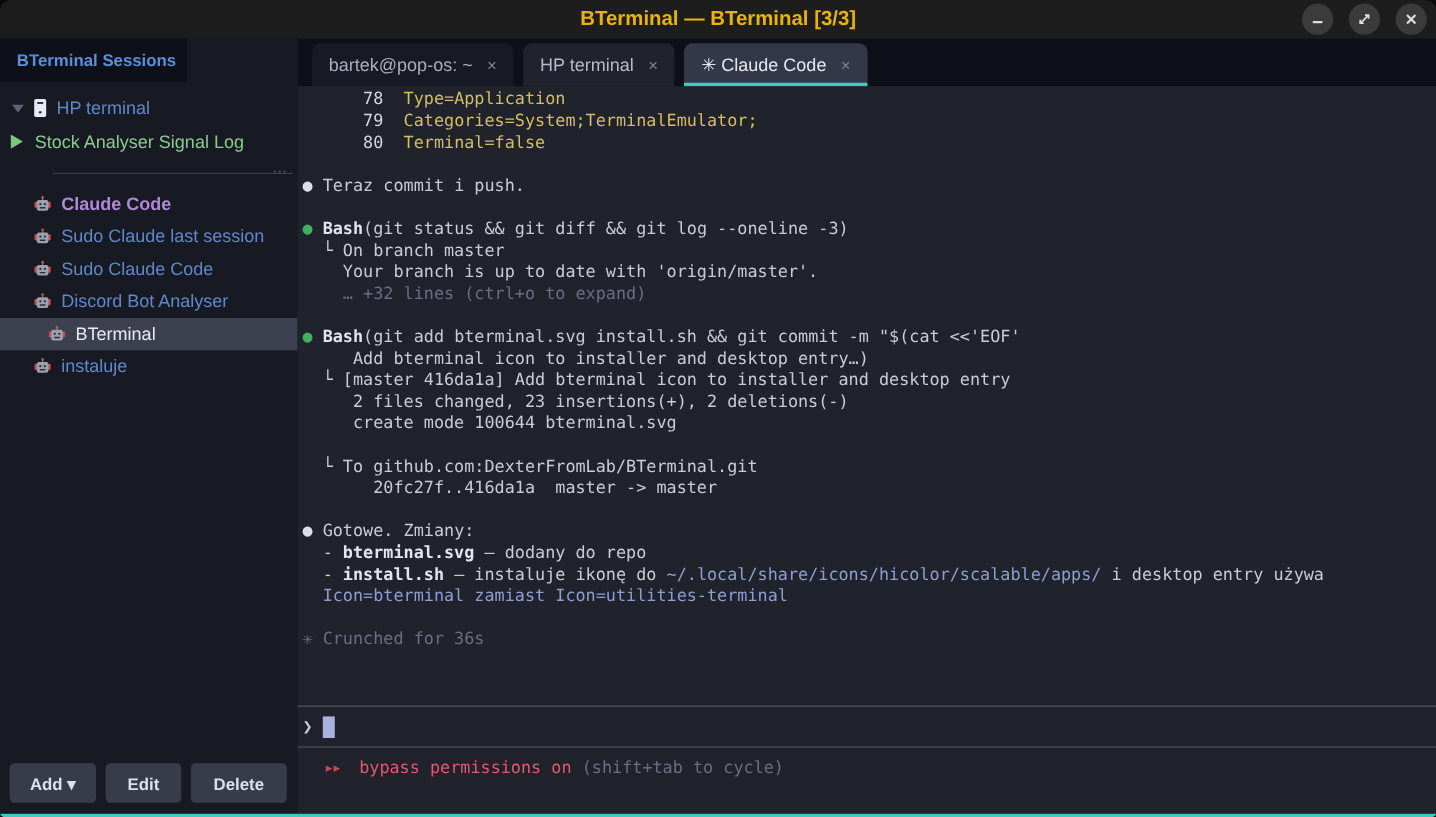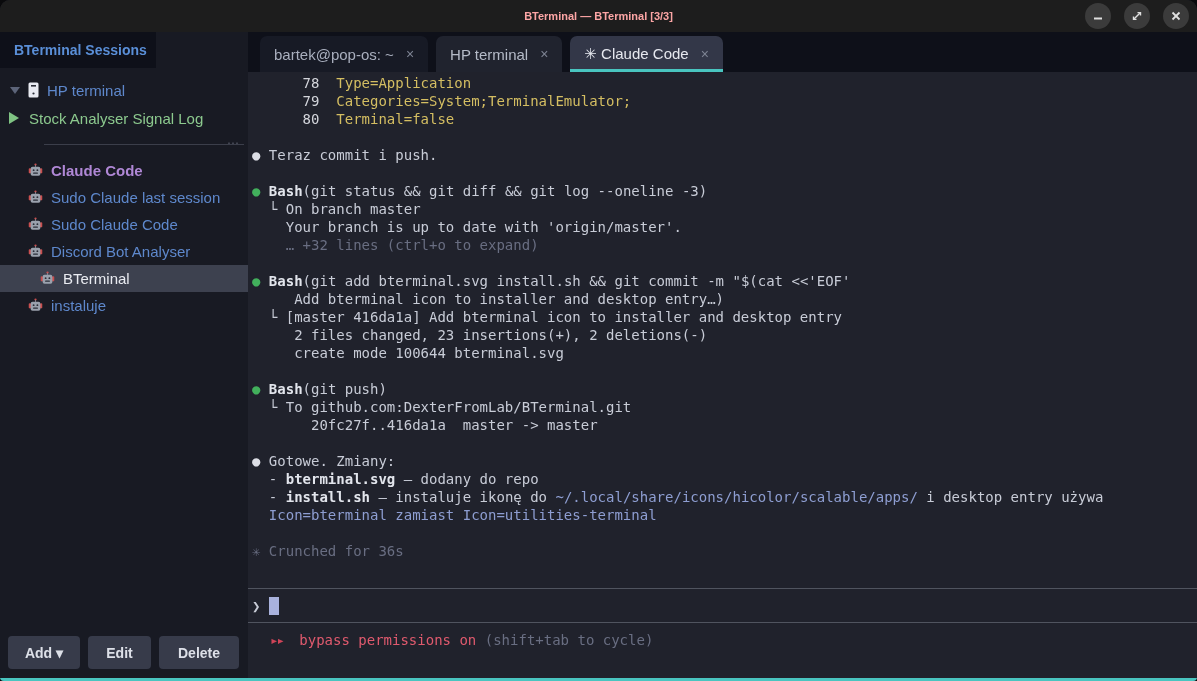--- a/index.html
+++ b/index.html
@@ -4,21 +4,21 @@
 <style>
   * { margin:0; padding:0; box-sizing:border-box; }
   html,body { background:#0a0a0c; }
   body { font-family:"Liberation Sans", sans-serif; }
   .window{ width:1197px; height:681px; display:flex; flex-direction:column;
     border-radius:10px 10px 4px 4px; overflow:hidden; background:#20222c; }
 
   
   .titlebar{ height:32px; background:#1d1d1d; flex:0 0 auto; position:relative;
     display:flex; align-items:center; justify-content:center; }
-  .titlebar .title{ color:#fca5a5; font-weight:bold; font-size:11px; }
+  .titlebar .title{ color:#eab308; font-weight:bold; font-size:17px; }
   .win-controls{ position:absolute; right:8px; top:3px; display:flex; gap:13px; }
   .wc-btn{ width:26px; height:26px; border-radius:50%; background:#3b3b3b;
     display:flex; align-items:center; justify-content:center; cursor:pointer; }
   .wc-btn svg{ display:block; }
 
   
   .main{ flex:1 1 auto; display:flex; min-height:0; }
 
   
   .sidebar{ width:248px; flex:0 0 auto; background:#181a23; display:flex;
@@ -283,21 +283,20 @@
             <div class="tline"><span class="seg-txt">  └ On branch master</span></div>
             <div class="tline"><span class="seg-txt">    Your branch is up to date with 'origin/master'.</span></div>
             <div class="tline"><span class="seg-dim">    … +32 lines (ctrl+o to expand)</span></div>
             <div class="tline"> </div>
             <div class="tline"><span class="seg-bg">●</span><span class="seg-bold"> Bash</span><span class="seg-txt">(git add bterminal.svg install.sh &amp;&amp; git commit -m "$(cat &lt;&lt;'EOF'</span></div>
             <div class="tline"><span class="seg-txt">     Add bterminal icon to installer and desktop entry…)</span></div>
             <div class="tline"><span class="seg-txt">  └ [master 416da1a] Add bterminal icon to installer and desktop entry</span></div>
             <div class="tline"><span class="seg-txt">     2 files changed, 23 insertions(+), 2 deletions(-)</span></div>
             <div class="tline"><span class="seg-txt">     create mode 100644 bterminal.svg</span></div>
             <div class="tline"> </div>
-            <div class="tline"><span class="seg-bg">●</span><span class="seg-bold"> Bash</span><span class="seg-txt">(git push)</span></div>
             <div class="tline"><span class="seg-txt">  └ To github.com:DexterFromLab/BTerminal.git</span></div>
             <div class="tline"><span class="seg-txt">       20fc27f..416da1a  master -&gt; master</span></div>
             <div class="tline"> </div>
             <div class="tline"><span class="seg-bw">●</span><span class="seg-txt"> Gotowe. Zmiany:</span></div>
             <div class="tline"><span class="seg-txt">  - </span><span class="seg-bold">bterminal.svg</span><span class="seg-txt"> — dodany do repo</span></div>
             <div class="tline"><span class="seg-txt">  - </span><span class="seg-bold">install.sh</span><span class="seg-txt"> — instaluje ikonę do </span><span class="seg-lav">~/.local/share/icons/hicolor/scalable/apps/</span><span class="seg-txt"> i desktop entry używa</span></div>
             <div class="tline"><span class="seg-lav">  Icon=bterminal zamiast Icon=utilities-terminal</span></div>
             <div class="tline"> </div>
             <div class="tline"><span class="seg-dim">✳ Crunched for 36s</span></div>
           </div>

